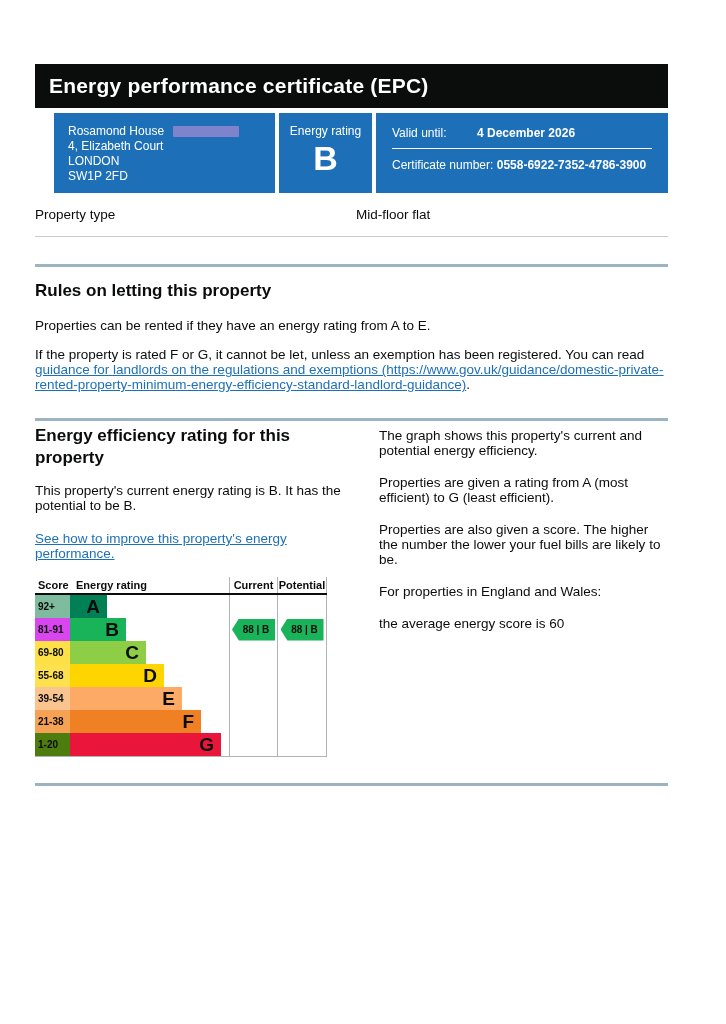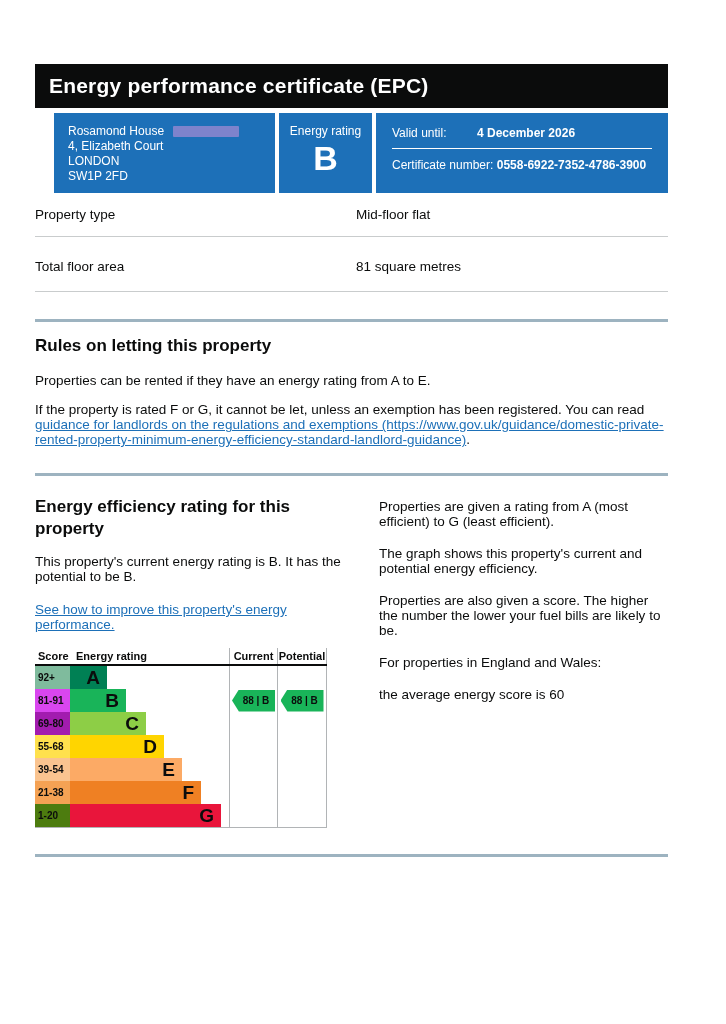--- a/index.html
+++ b/index.html
@@ -49,21 +49,21 @@
   .sd3 { margin-top:26px; }
 
   h2 { font-size:17px; font-weight:bold; line-height:22px; }
   .rules h2 { margin-top:13px; }
   p { font-size:13.5px; line-height:15px; }
   .rules .p1 { margin-top:16px; }
   .rules .p2 { margin-top:14px; }
   a.link { color:#1d70b8; text-decoration:underline; cursor:pointer; }
 
   
-  .two-col { margin-top:20px; display:flex; }
+  .two-col { margin-top:4px; display:flex; }
   .col-left { width:322px; }
   .col-right { width:289px; margin-left:22px; padding-top:3px; }
   .col-left .p-rating { margin-top:14px; }
   .col-left .improve-link { display:block; margin-top:18px; font-size:13.5px; line-height:15px; }
   .col-right p { margin-bottom:17px; }
   .col-right .avg p { margin-bottom:0; }
 
   
   .chart { margin-top:16px; width:292px; border-bottom:1px solid #b1b4b6; font-size:0; }
   .chart-header { display:flex; height:18px; border-bottom:2px solid #0b0c0c; }
@@ -82,21 +82,21 @@
   .pot-cell { width:50px; border-left:1px solid #b1b4b6; border-right:1px solid #b1b4b6;
               display:flex; align-items:center; justify-content:center; }
   .arrow { width:43px; height:22px; background:#19b459;
            clip-path:polygon(16% 0, 100% 0, 100% 100%, 16% 100%, 0 50%);
            display:flex; align-items:center; justify-content:center;
            font-size:10px; font-weight:bold; color:#0b0c0c; padding-left:5px; }
 
   
   .score-a { background:#7fbb9d; } .bar-a { width:37px;  background:#008054; }
   .score-b { background:#d946ef; } .bar-b { width:56px;  background:#19b459; }
-  .score-c { background:#a21caf; } .bar-c { width:76px;  background:#8dce46; }
+  .score-c { background:#fde047; } .bar-c { width:76px;  background:#8dce46; }
   .score-d { background:#ffe14d; } .bar-d { width:94px;  background:#ffd500; }
   .score-e { background:#fac490; } .bar-e { width:112px; background:#fcaa65; }
   .score-f { background:#f5a254; } .bar-f { width:131px; background:#ef8023; }
   .score-g { background:#4d7c0f; } .bar-g { width:151px; background:#e9153b; }
 </style>
 </head>
 <body>
 
 <div class="page">
 
@@ -128,24 +128,20 @@
         <span>Certificate number:</span>
         <span class="val">0558-6922-7352-4786-3900</span>
       </div>
     </div>
   </div>
 
   <div class="prop-row r1">
     <span class="lbl">Property type</span>
     <span class="val">Mid-floor flat</span>
   </div>
-  <div class="prop-row r2">
-    <span class="lbl">Total floor area</span>
-    <span class="val">81 square metres</span>
-  </div>
 
   <hr class="section-divider sd1">
 
   <div class="rules">
     <h2>Rules on letting this property</h2>
     <p class="p1">Properties can be rented if they have an energy rating from A to E.</p>
     <p class="p2"><span>If the property is rated F or G, it cannot be let, unless an exemption has been registered. You can read </span><a class="link">guidance for landlords on the regulations and exemptions (https://www.gov.uk/guidance/domestic-private-rented-property-minimum-energy-efficiency-standard-landlord-guidance)</a><span>.</span></p>
   </div>
 
   <hr class="section-divider sd2">
@@ -221,22 +217,22 @@
           <div class="bar-area">
               <div class="bar bar-g">G</div>
             </div>
           <div class="cur-cell"></div>
           <div class="pot-cell"></div>
         </div>
       </div>
     </div>
 
     <div class="col-right">
+      <p>The graph shows this property's current and potential energy efficiency.</p>
       <p>Properties are given a rating from A (most efficient) to G (least efficient).</p>
-      <p>The graph shows this property's current and potential energy efficiency.</p>
       <p>Properties are also given a score. The higher the number the lower your fuel bills are likely to be.</p>
       <p>For properties in England and Wales:</p>
       <div class="avg">
         <p>the average energy score is 60</p>
       </div>
     </div>
   </div>
 
   <hr class="section-divider sd3">
 

